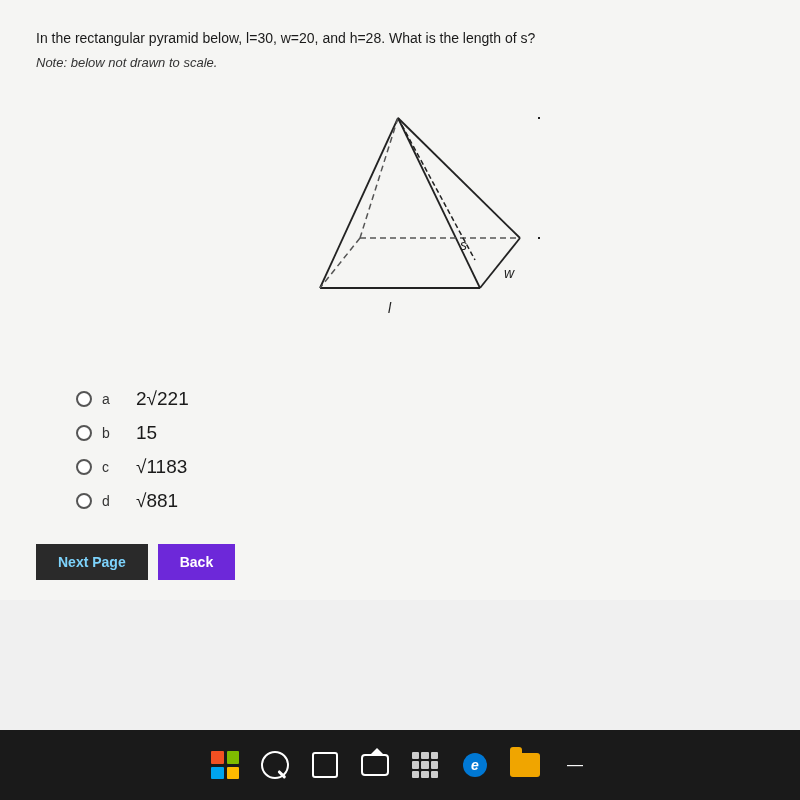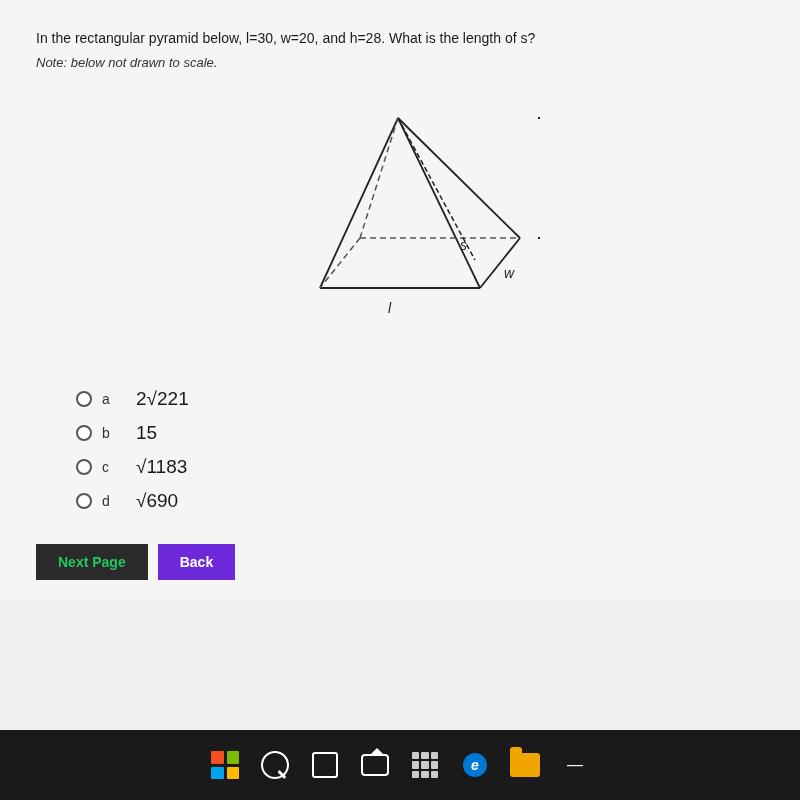--- a/index.html
+++ b/index.html
@@ -83,21 +83,21 @@
     .buttons-bar {
       position: absolute;
       bottom: 20px;
       left: 36px;
       display: flex;
       gap: 10px;
     }
 
     .btn-next {
       background: #2a2a2a;
-      color: #22c55e;
+      color: #7dd3fc;
       border: none;
       padding: 10px 22px;
       font-size: 14px;
       font-weight: bold;
       cursor: pointer;
       text-align: right;
     }
 
     .btn-back {
       background: #6d28d9;
@@ -307,21 +307,21 @@
 
     <div class="option-row">
       <div class="option-radio"></div>
       <span class="option-letter">c</span>
       <span class="option-value">√1183</span>
     </div>
 
     <div class="option-row">
       <div class="option-radio"></div>
       <span class="option-letter">d</span>
-      <span class="option-value">√690</span>
+      <span class="option-value">√881</span>
     </div>
 
   </div>
 
   <div class="buttons-bar">
     <button class="btn-next">Next Page</button>
     <button class="btn-back">Back</button>
   </div>
 
 </div>

